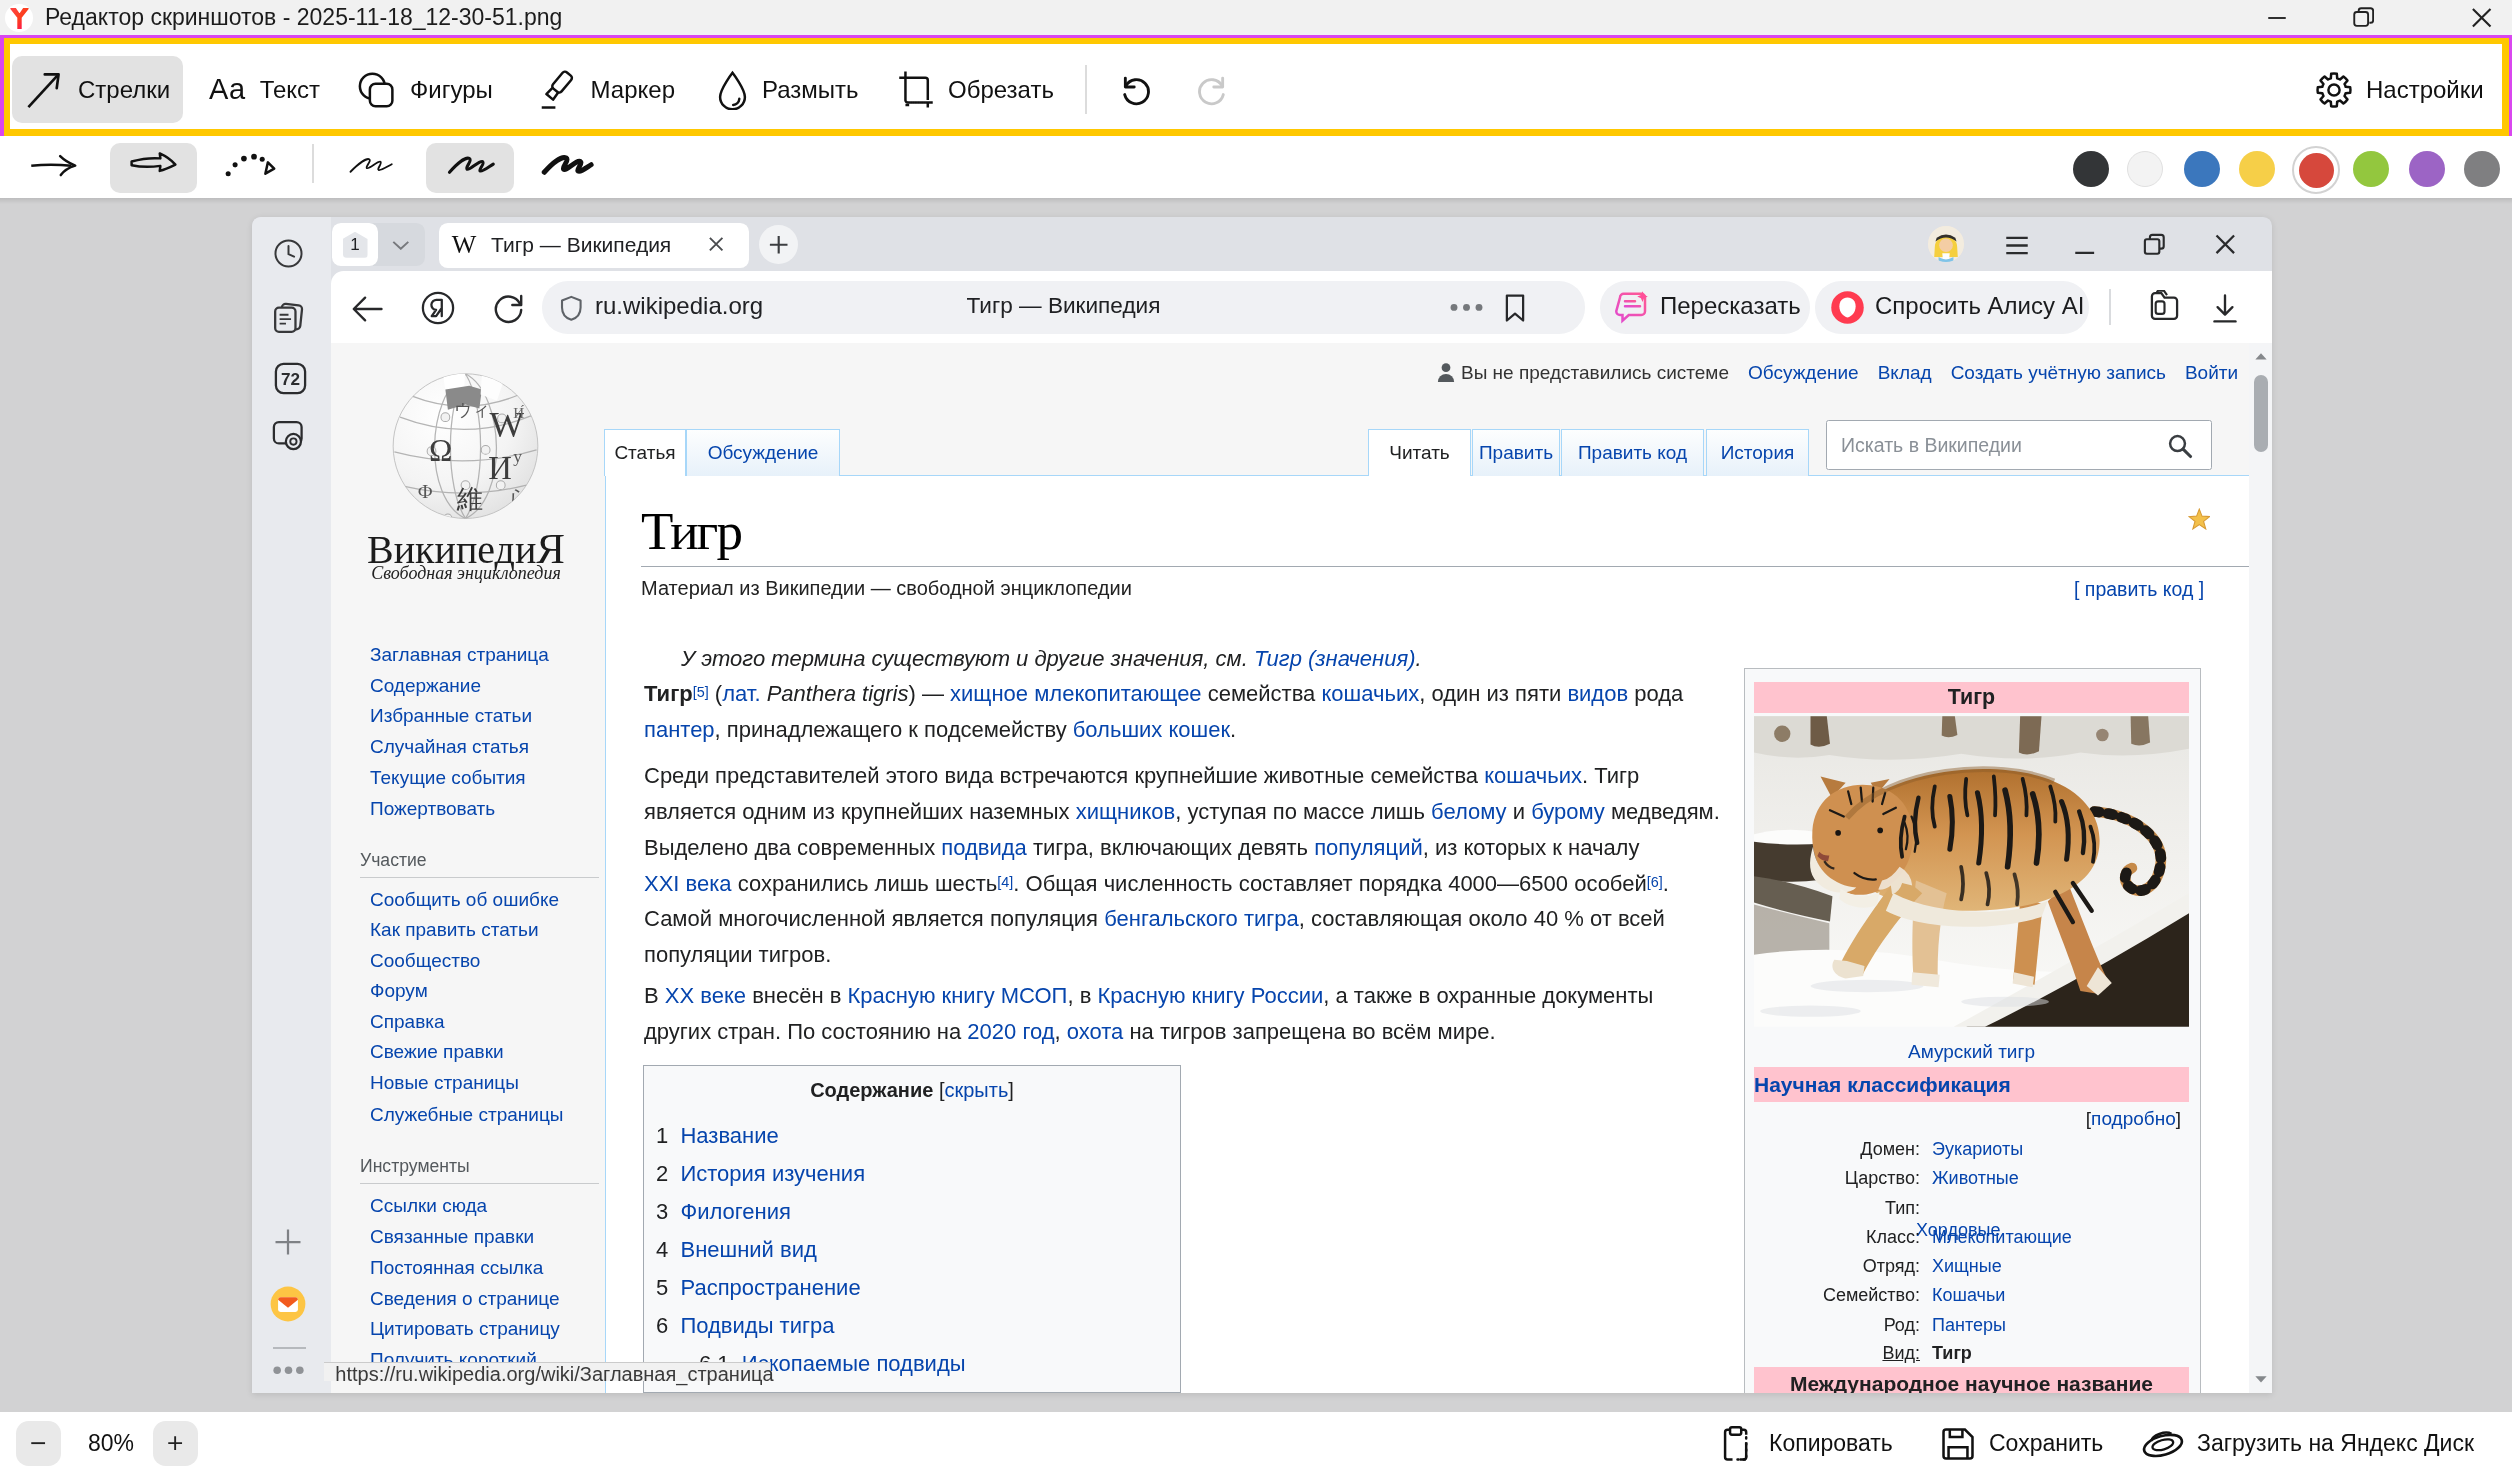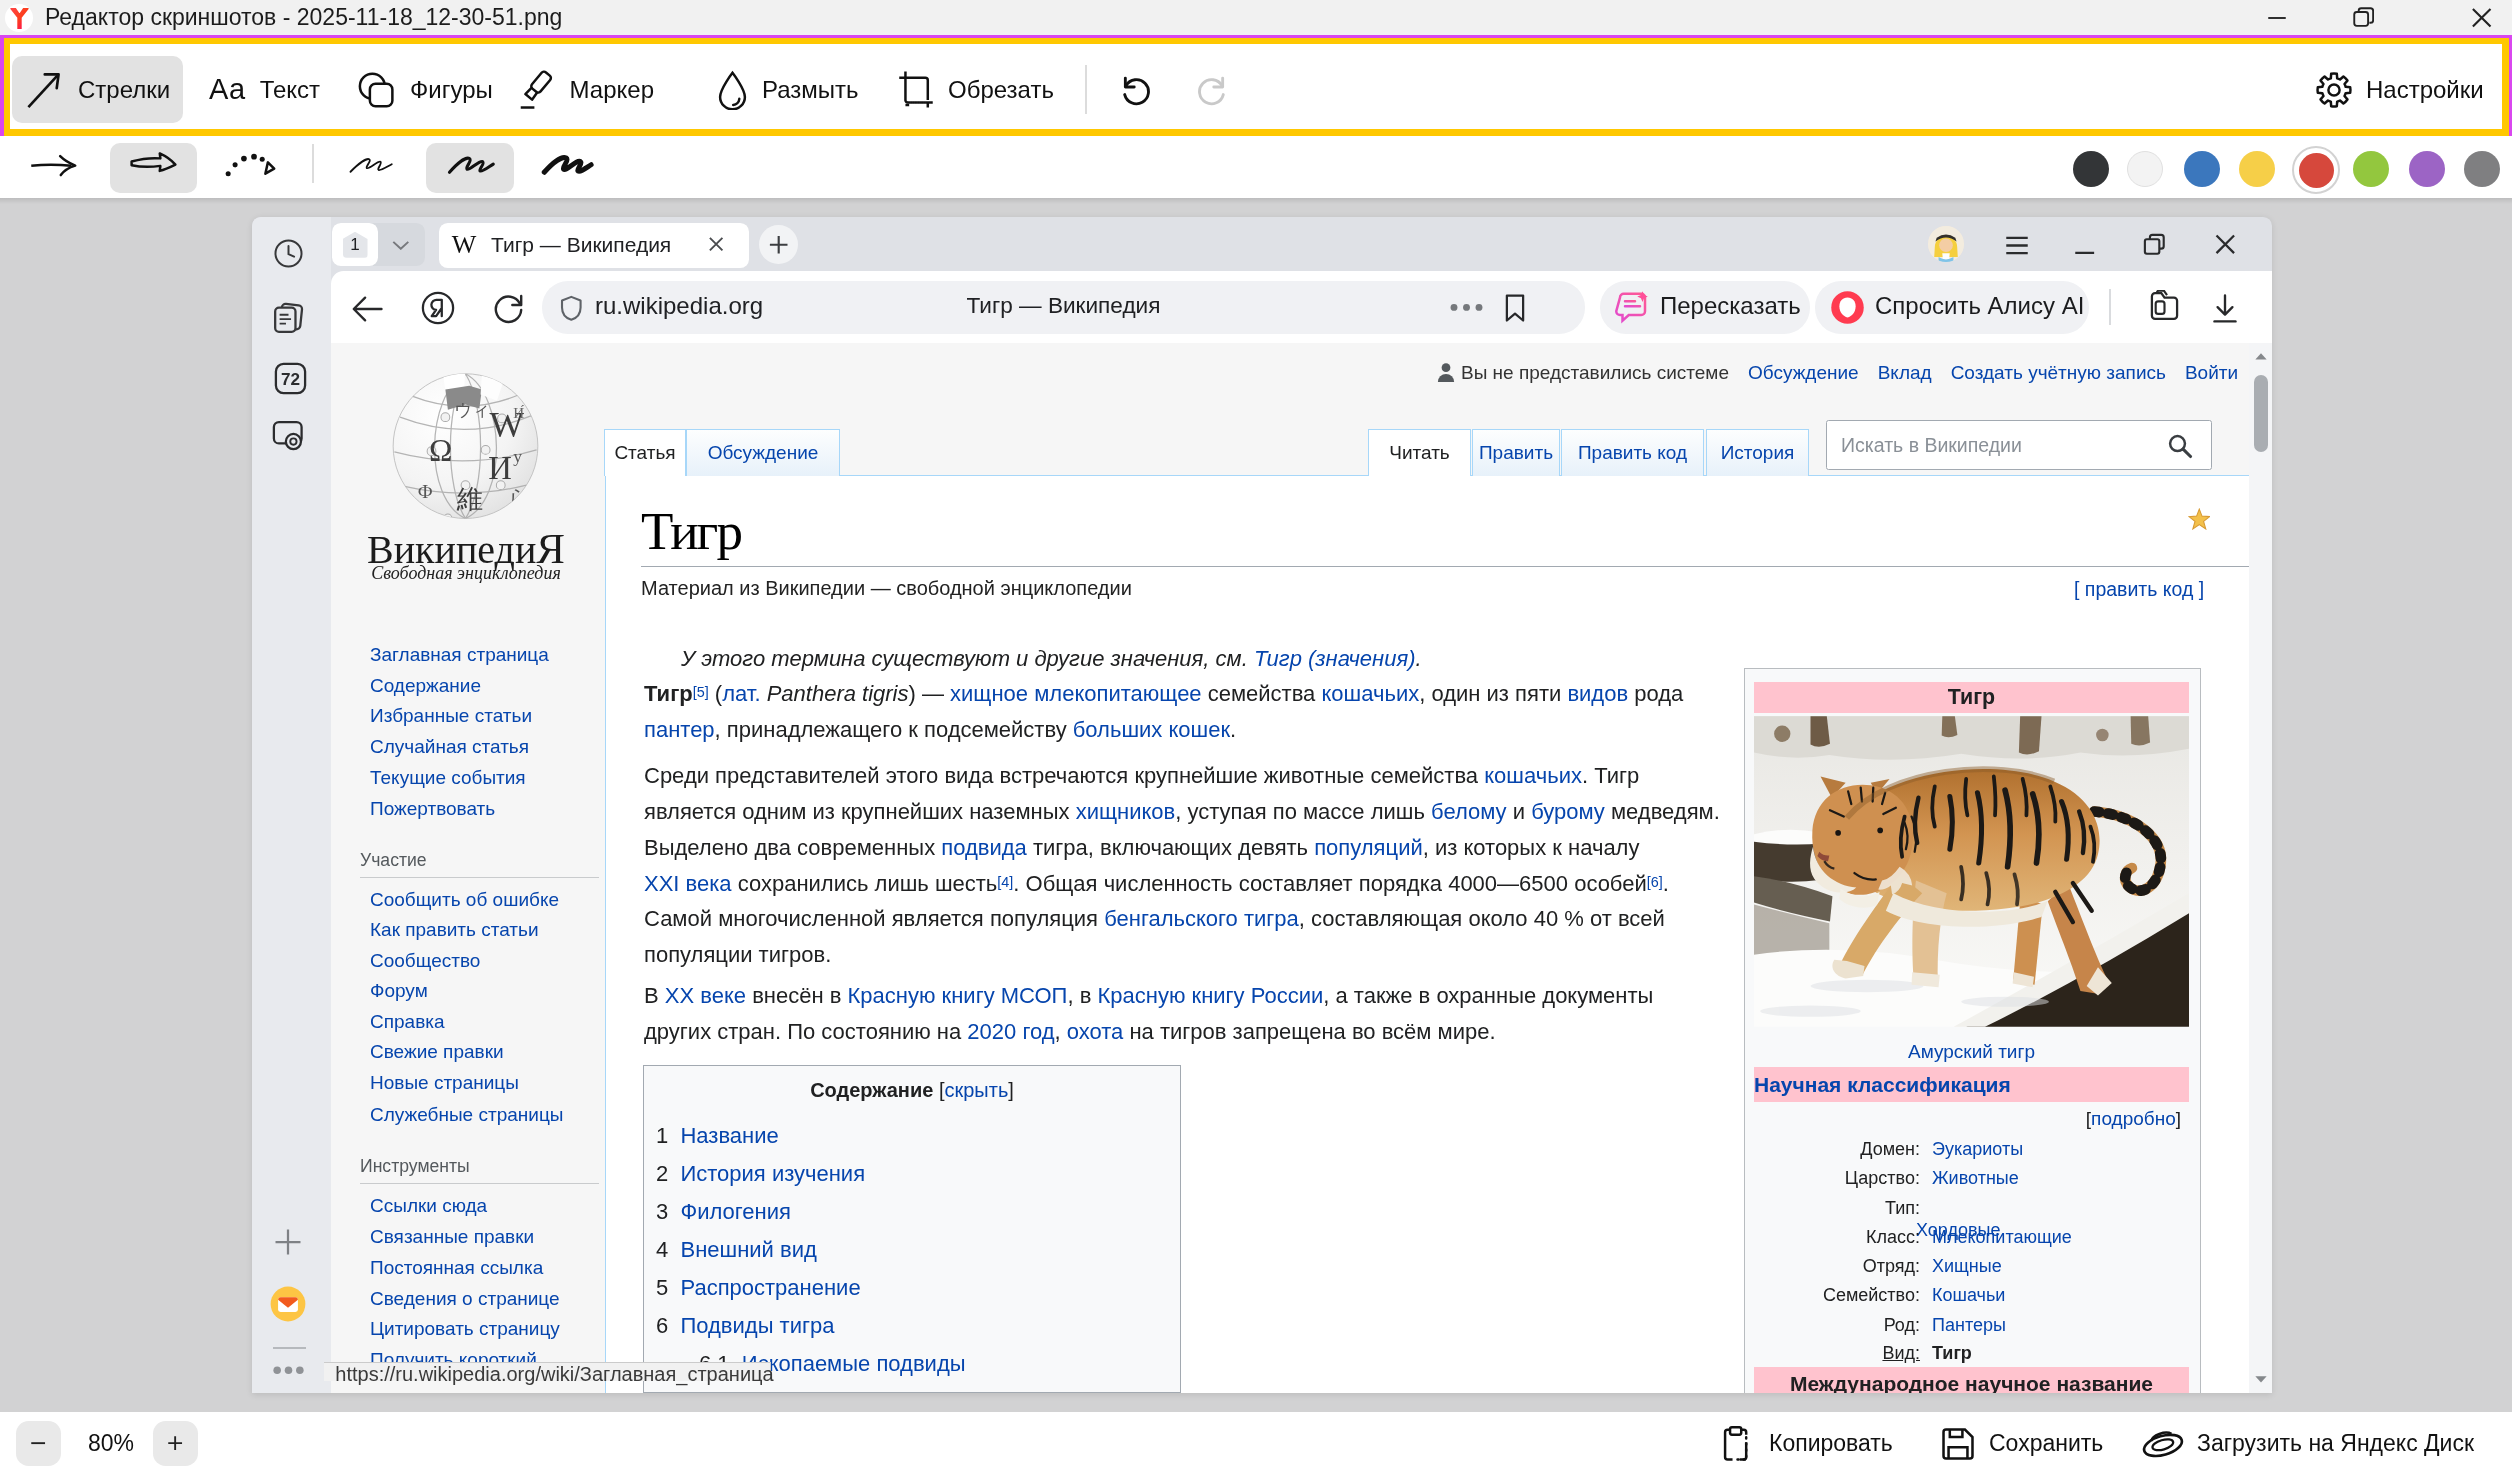--- a/index.html
+++ b/index.html
@@ -94,21 +94,21 @@
       <span style="font-size:29px;letter-spacing:0.6px;">Aa</span>
       <span style="margin-left:14px;">Текст</span>
     </div>
   <div class="tool" style="left:356px;">
       <svg width="39" height="40" viewBox="0 0 62 64">
         <circle cx="26" cy="26" r="20" fill="none" stroke="#111" stroke-width="4"></circle>
         <rect x="22" y="22" width="36" height="36" rx="9" fill="#fff" stroke="#111" stroke-width="4"></rect>
       </svg>
       <span style="margin-left:15px;">Фигуры</span>
     </div>
-  <div class="tool" style="left:518px;">
+  <div class="tool" style="left:539px;">
       <svg width="39" height="41" viewBox="0 0 62 66">
         <g transform="rotate(40 31 28)">
           <rect x="22" y="2" width="18" height="34" rx="5" fill="none" stroke="#111" stroke-width="4"></rect>
           <path d="M25 36 L24 50 L38 50 L37 36" fill="none" stroke="#111" stroke-width="4" stroke-linejoin="round"></path>
         </g>
         <path d="M4 62 H26" stroke="#111" stroke-width="4"></path>
       </svg>
       <span style="margin-left:12.6px;">Маркер</span>
     </div>
   <div class="tool" style="left:717px;">

